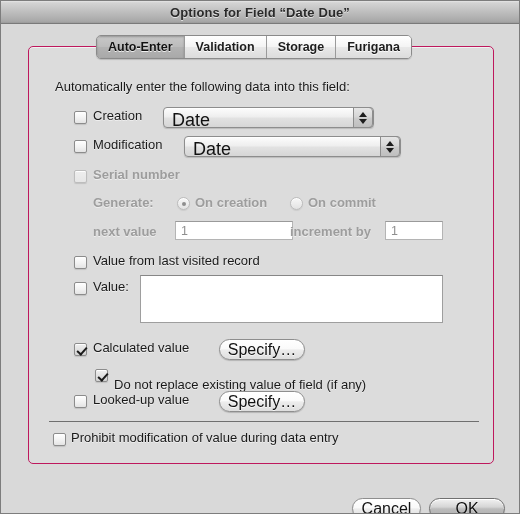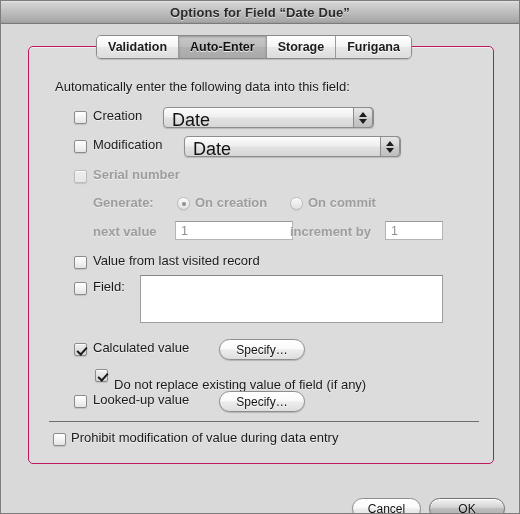--- a/index.html
+++ b/index.html
@@ -224,21 +224,21 @@
     position: absolute;
     box-sizing: border-box;
     height: 21px;
     border: 1px solid #8e8e8e;
     border-radius: 11px;
     background: linear-gradient(to bottom, #ffffff 0%, #fafafa 46%, #ededed 52%, #dedede 100%);
     box-shadow: 0 1px 1px rgba(0,0,0,0.18), inset 0 1px 0 rgba(255,255,255,0.95);
     display: flex;
     align-items: center;
     justify-content: center;
-    font-size: 12px;
+    font-size: 16px;
     color: #121212;
     cursor: default;
     text-shadow: 0 1px 0 rgba(255,255,255,0.7);
   }
   .pill.default {
     background: linear-gradient(to bottom, #f2f2f2 0%, #d6d6d6 42%, #bcbcbc 52%, #aeaeae 100%);
     border-color: #707070;
     font-weight: normal;
     color: #0d0d0d;
   }
@@ -264,22 +264,22 @@
 
 <div class="window">
 
   <div class="titlebar">
     <div class="titlebar-text">Options for Field “Date Due”</div>
   </div>
 
   <div class="body-area">
 
     <div class="tabbar">
+      <div class="tab active">Auto-Enter</div>
       <div class="tab">Validation</div>
-      <div class="tab active">Auto-Enter</div>
       <div class="tab">Storage</div>
       <div class="tab">Furigana</div>
     </div>
 
     <div class="panel">
 
       <div class="lbl intro" style="left:26px; top:32px;">Automatically enter the following data into this field:</div>
 
       <div class="cb" style="left:45px; top:64px;"></div>
       <div class="lbl" style="left:64px; top:61px;">Creation</div>
@@ -316,21 +316,21 @@
       </div>
       <div class="lbl dim" style="left:261px; top:177px;text-align:right;">increment by</div>
       <div class="tfield" style="left:356px; top:174px; width:58px; height:19px;">
         <span class="tfield-val">1</span>
       </div>
 
       <div class="cb" style="left:45px; top:209px;"></div>
       <div class="lbl" style="left:64px; top:206px;">Value from last visited record</div>
 
       <div class="cb" style="left:45px; top:235px;"></div>
-      <div class="lbl" style="left:64px; top:232px;">Field:</div>
+      <div class="lbl" style="left:64px; top:232px;">Value:</div>
       <div class="textarea" style="left:111px; top:228px; width:303px; height:48px;"></div>
 
       <div class="cb checked" style="left:45px; top:296px;"></div>
       <div class="lbl" style="left:64px; top:293px;">Calculated value</div>
       <div class="pill" style="left:190px; top:292px; width:86px;">Specify…</div>
 
       <div class="cb checked" style="left:66px; top:322px;"></div>
       <div class="lbl" style="left:85px; top:330px;">Do not replace existing value of field (if any)</div>
 
       <div class="cb" style="left:45px; top:348px;"></div>

